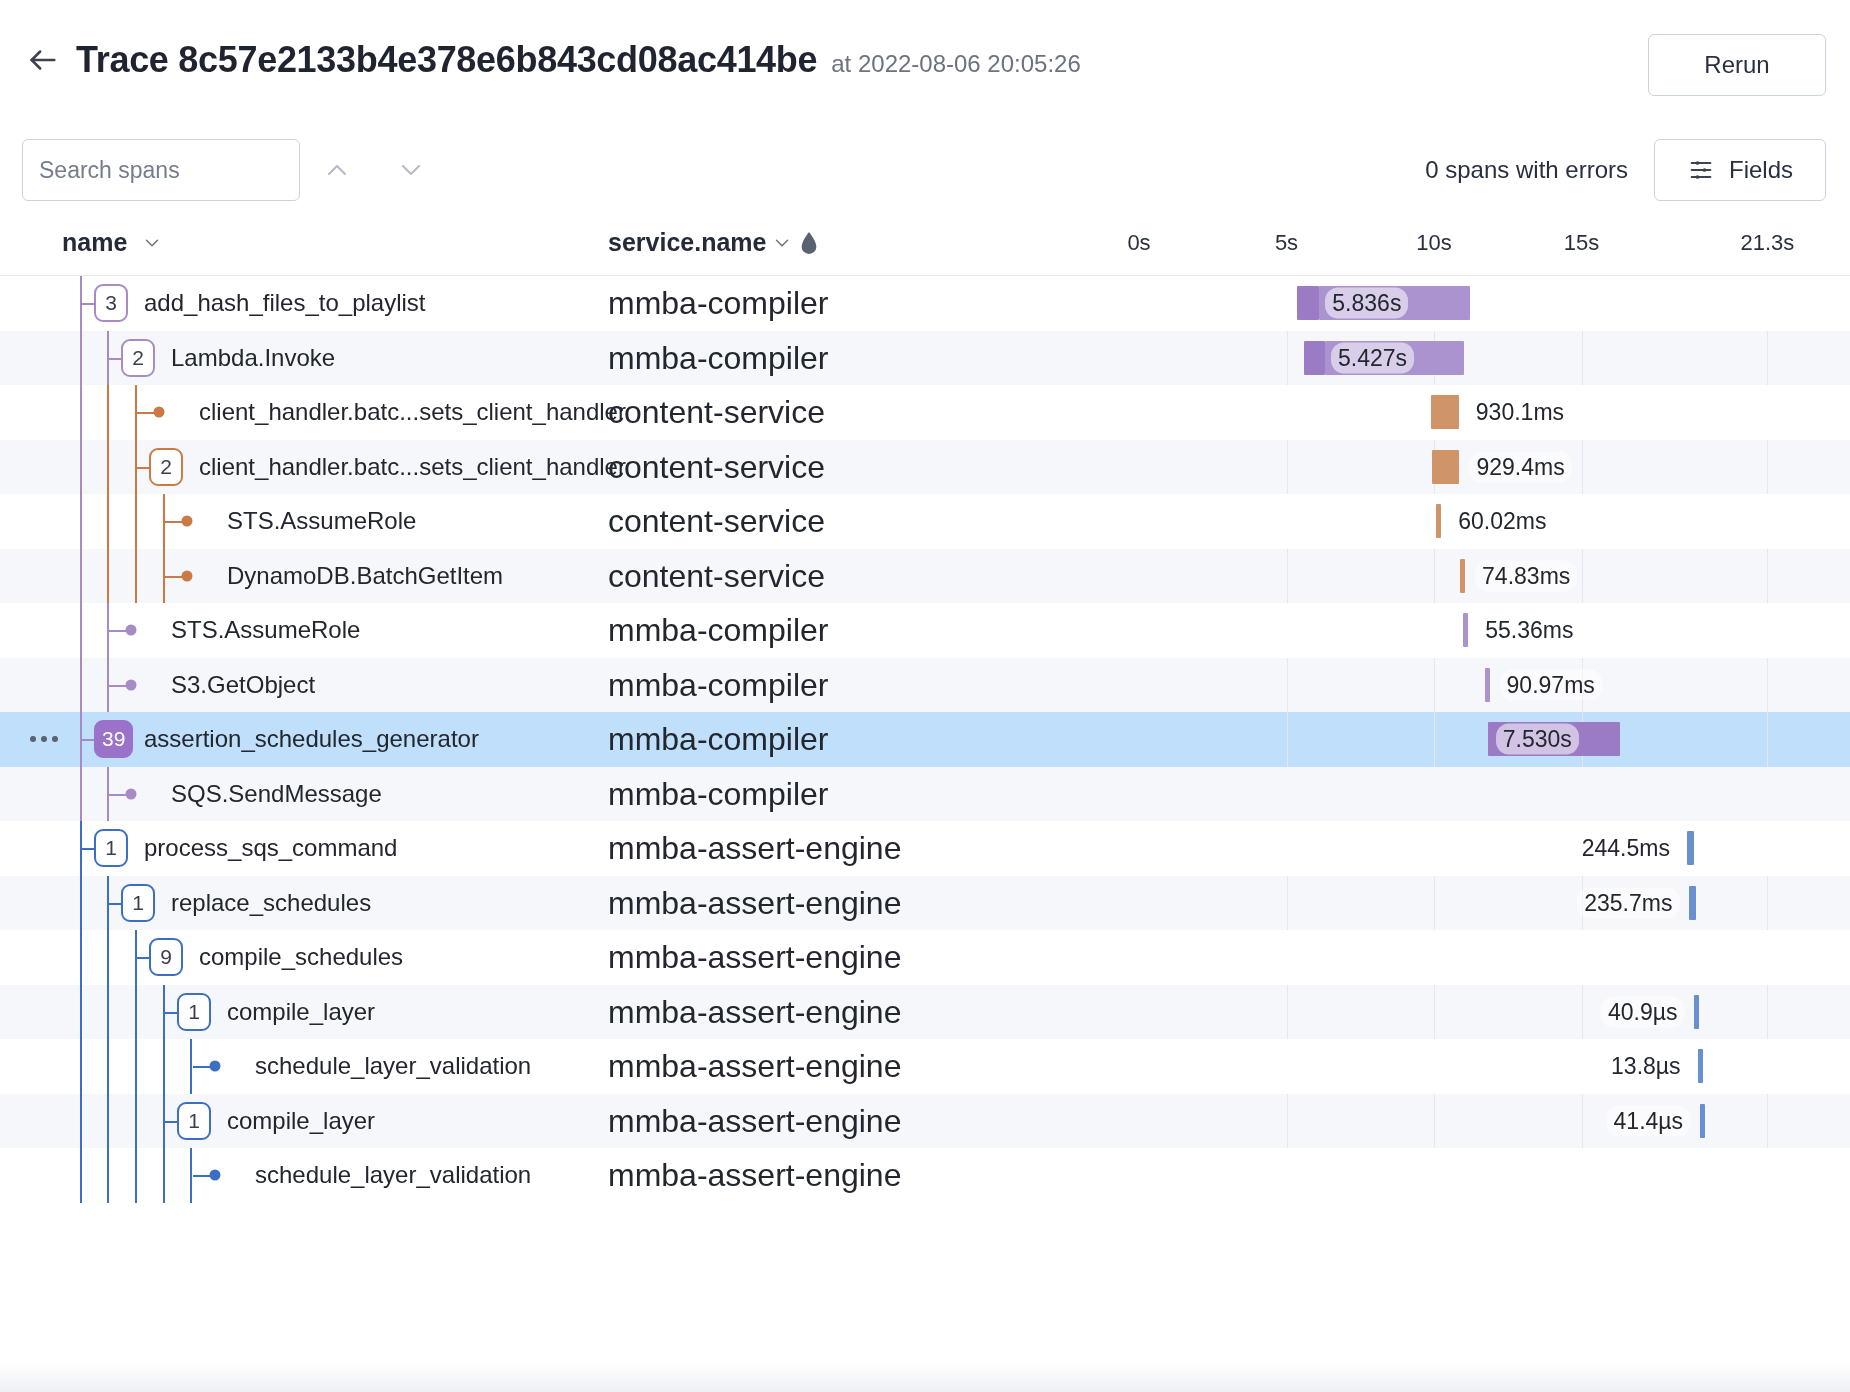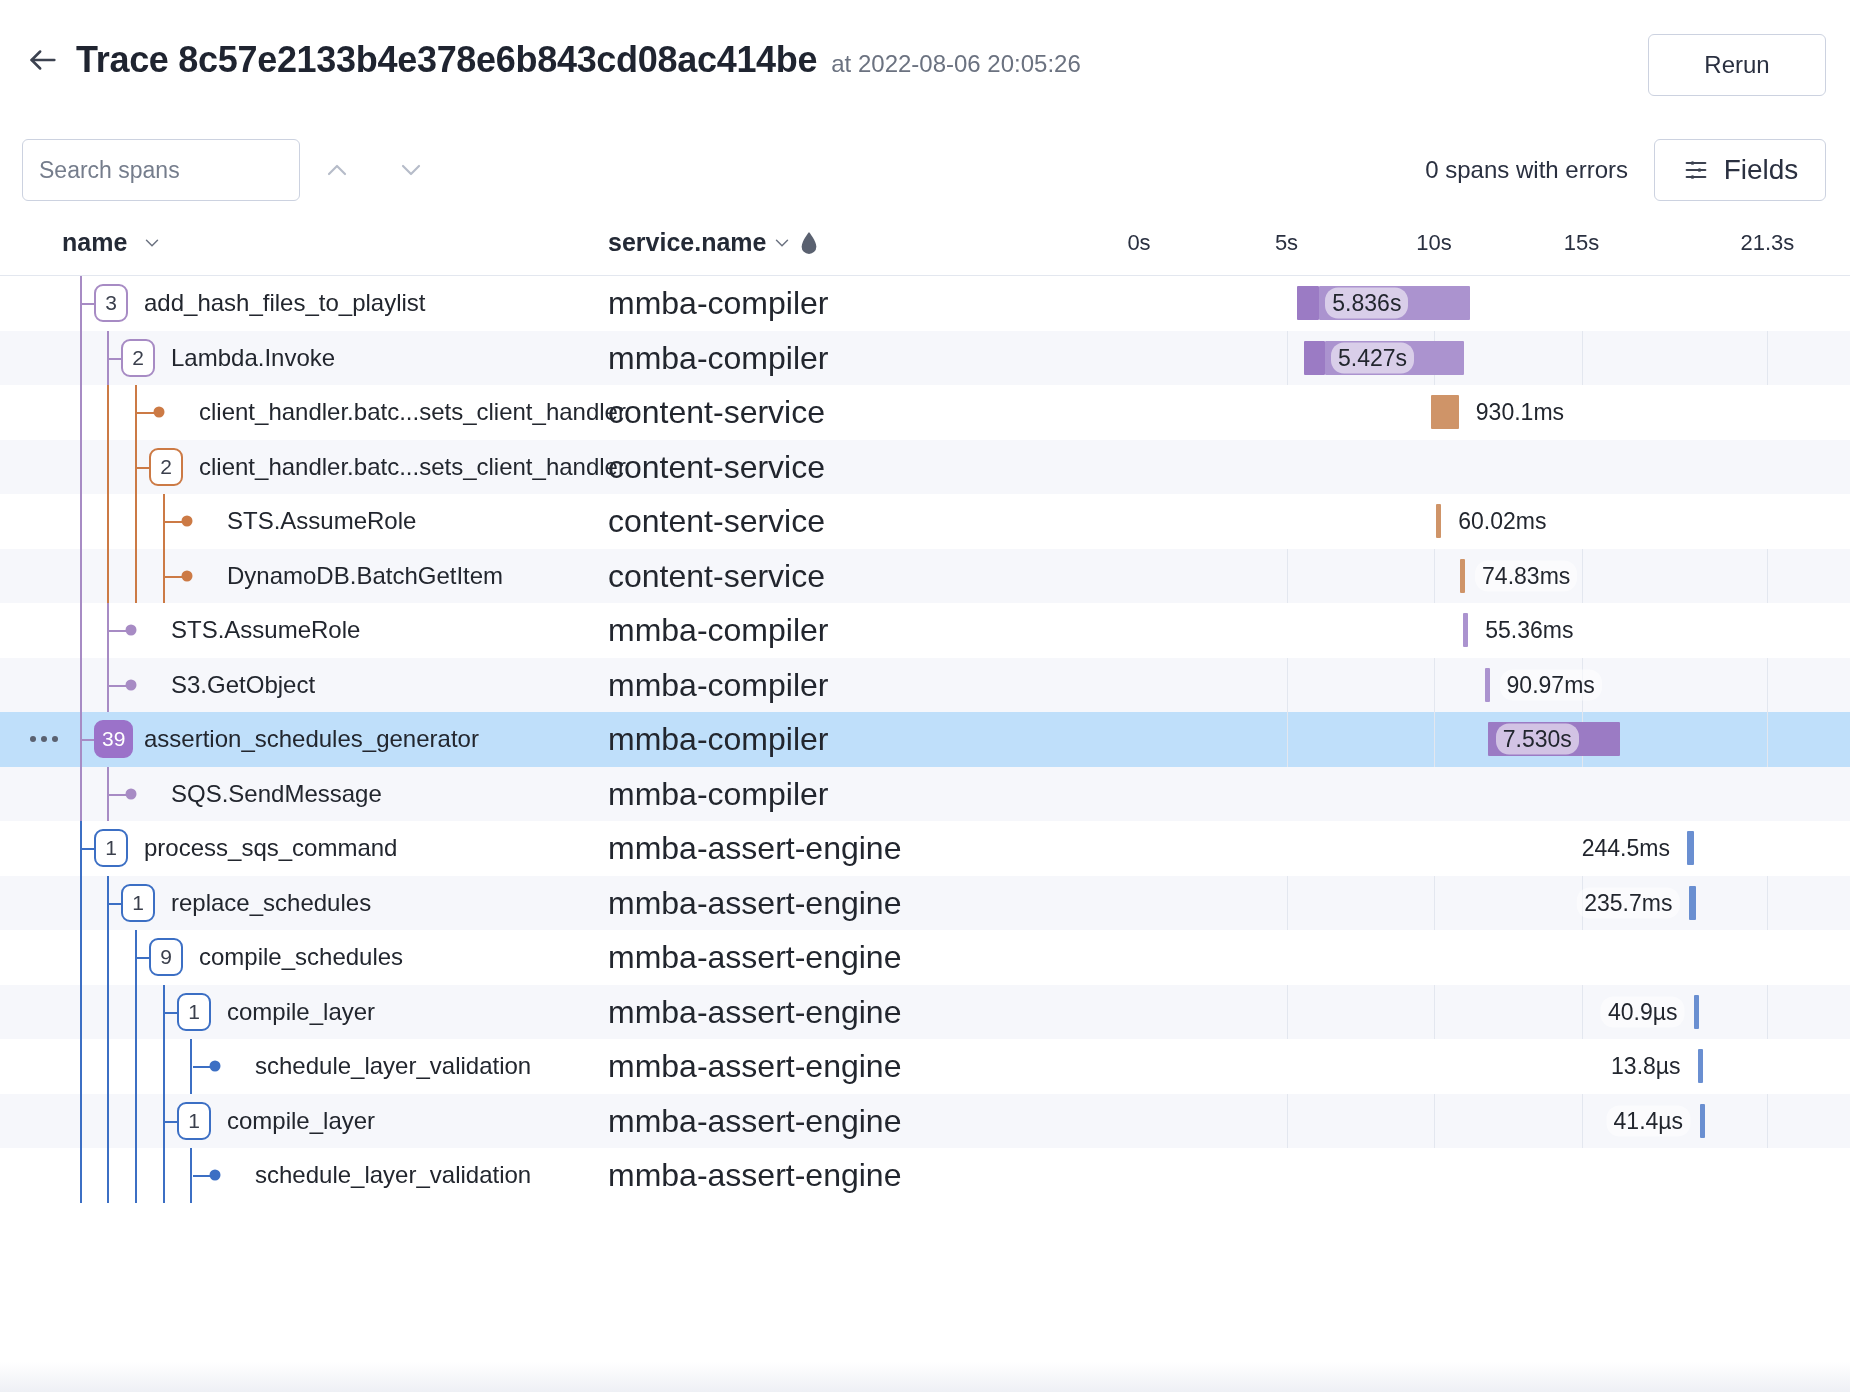--- a/index.html
+++ b/index.html
@@ -101,21 +101,21 @@
   }
   .fields-btn {
     height: 62px;
     min-width: 172px;
     border: 1px solid #ccd2e0;
     border-radius: 6px;
     background: #fff;
     display: flex; align-items: center; justify-content: center;
     gap: 14px;
     padding: 0 22px;
-    font-size: 28px;
+    font-size: 24px;
     color: #2a3040;
     cursor: pointer;
   }
   .fields-icon { display: flex; align-items: center; }
 
   
   .colhead {
     position: relative;
     height: 56px;
     border-bottom: 1px solid #e3e7ef;
@@ -440,20 +440,28 @@
     <div class="row alt">
       <div class="name-cell">
         <div class="tguide" style="left: 80px;"></div>
         <div class="tguide orange" style="left: 107px;"></div>
         <div class="tguide orange" style="left: 135px;"></div>
         <div class="stub orange" style="left: 137px;"></div>
         <div class="badge orange" style="left: 149px;">2</div>
         <div class="name-label" style="left: 199px;">client_handler.batc...sets_client_handler</div>
       </div>
       <div class="service-cell">content-service</div>
+      <div class="timeline">
+        <div class="gridline" style="left: 326.5px;"></div>
+        <div class="gridline" style="left: 474px;"></div>
+        <div class="gridline" style="left: 621.5px;"></div>
+        <div class="gridline" style="left: 807.35px;"></div>
+        <div class="bar orange" style="left: 471.811px; width: 27.6474px;"></div>
+        <div class="bar-label" style="left: 509.459px;">929.4ms</div>
+      </div>
     </div>
     <div class="row">
       <div class="name-cell">
         <div class="tguide" style="left: 80px;"></div>
         <div class="tguide orange" style="left: 107px;"></div>
         <div class="tguide orange" style="left: 135px;"></div>
         <div class="tguide orange" style="left: 163px;"></div>
         <div class="leafstub orange" style="left: 165px;"></div>
         <div class="leafdot orange" style="left: 187px;"></div>
         <div class="name-label" style="left: 227px;">STS.AssumeRole</div>

